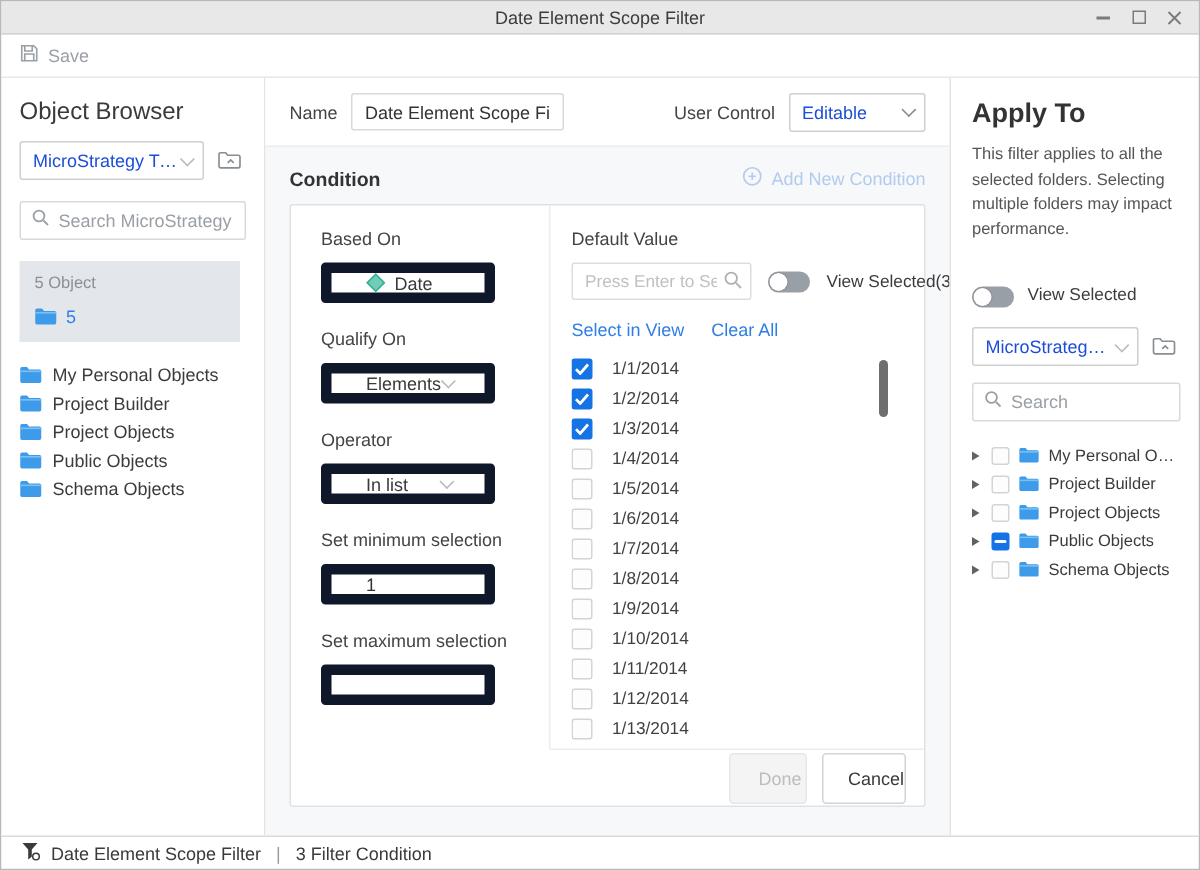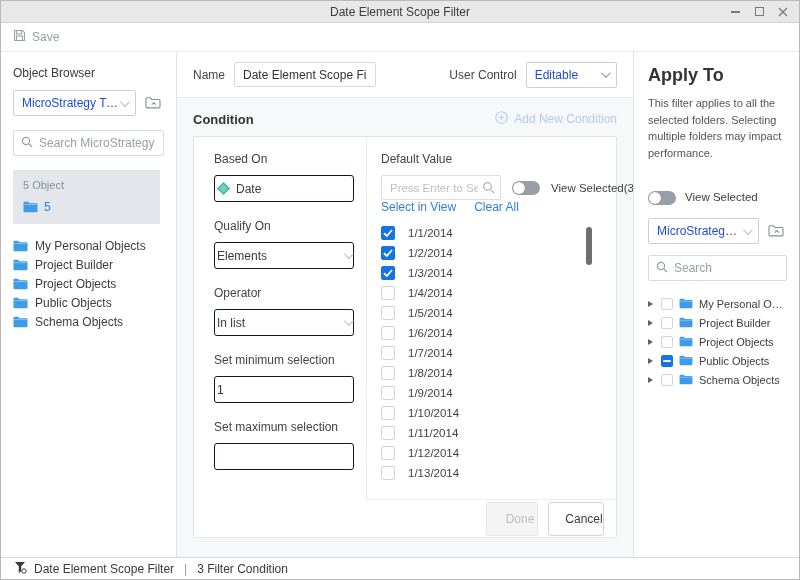--- a/index.html
+++ b/index.html
@@ -17,21 +17,21 @@
 
   
   .toolbar { height:29px; flex:0 0 29px; background:#fff; border-bottom:1px solid #e7e7e7; display:flex; align-items:center; padding-left:12px; }
   .save-btn { display:inline-flex; align-items:center; gap:6px; color:#9aa0a6; font-size:12px; }
 
   
   .body { flex:1; display:flex; min-height:0; }
 
   
   .left { width:176px; flex:0 0 176px; border-right:1px solid #e3e3e3; padding:14px 12px 0 12px; background:#fff; }
-  .panel-label { font-size:12px; color:#3a3a3a; margin-bottom:10px; }
+  .panel-label { font-size:16px; color:#3a3a3a; margin-bottom:10px; }
   .selector-row { display:flex; align-items:center; gap:6px; margin-bottom:14px; }
   .selectbox { flex:1; height:26px; border:1px solid #cfcfcf; border-radius:2px; background:#fff; display:flex; align-items:center; padding:0 8px; font-size:12px; color:#1d4ed8; min-width:0; }
   .selectbox .sel-text { flex:1; overflow:hidden; white-space:nowrap; text-overflow:ellipsis; }
   .chev { width:7px; height:7px; border-right:1.4px solid #b9b9b9; border-bottom:1.4px solid #b9b9b9; transform:rotate(45deg) translateY(-2px); flex:0 0 auto; }
   .icon-btn { width:22px; height:22px; display:inline-flex; align-items:center; justify-content:center; flex:0 0 auto; }
   .searchbox { height:26px; border:1px solid #d9d9d9; border-radius:2px; display:flex; align-items:center; padding:0 7px; gap:6px; background:#fff; }
   .searchbox input { border:none; outline:none; flex:1; min-width:0; font-size:12px; font-family:inherit; color:#3a3a3a; background:transparent; }
   .searchbox input::placeholder { color:#9aa0a6; }
   .selected-block { margin-top:14px; background:#e3e6ea; padding:9px 10px 10px; margin-right:4px; }
   .selected-block .count { font-size:11px; color:#8a9097; }
@@ -48,36 +48,36 @@
   .uc-select { width:160px; margin-left:9px; height:26px; }
   .spacer { flex:1; }
   .cond-area { flex:1; display:flex; flex-direction:column; min-height:0; }
   .cond-head { display:flex; align-items:center; padding:13px 16px 9px; }
   .cond-title { font-size:13px; font-weight:bold; color:#333; }
   .add-new { margin-left:auto; display:inline-flex; align-items:center; gap:6px; font-size:12px; color:#b3cbf0; }
   .card { flex:1; margin:0 16px 19px; background:#fff; border:1px solid #e2e2e2; border-radius:2px; display:flex; flex-direction:column; min-height:0; }
   .card-body { flex:1; display:flex; min-height:0; }
   .col-left { width:172px; flex:0 0 172px; padding:15px 0 0 20px; }
   .field-label { font-size:12px; color:#444; margin-bottom:9px; }
-  .fbox { width:140px; height:27px; border:1px solid #0f172a; border-radius:3px; display:flex; align-items:center; padding:0 2px; font-size:12px; color:#3a3a3a; margin-bottom:17px; background:#fff; }
+  .fbox { width:116px; height:27px; border:7px solid #0f172a; border-radius:3px; display:flex; align-items:center; padding:0 23px; font-size:12px; color:#3a3a3a; margin-bottom:17px; background:#fff; }
   .fbox .sel-text { flex:1; }
   .diamond { width:9px; height:9px; background:#6fcdb8; border:1px solid #36ae95; transform:rotate(45deg); margin:0 8px 0 2px; flex:0 0 auto; }
   .fbox input { border:none; outline:none; width:100%; font-size:12px; font-family:inherit; color:#333; background:transparent; }
 
   .col-right { flex:1; display:flex; flex-direction:column; min-width:0; }
   .value-area { flex:1; border-left:1px solid #ececec; padding:15px 10px 0 14px; display:flex; flex-direction:column; min-height:0; }
   .dv-row { display:flex; align-items:center; gap:11px; }
   .dv-search { position:relative; width:120px; flex:0 0 120px; }
   .dv-search input { width:100%; height:25px; border:1px solid #ddd; border-radius:2px; font-size:11.5px; font-family:inherit; color:#888; padding:0 22px 0 8px; outline:none; background:#fff; }
   .dv-search input::placeholder { color:#c0c0c0; }
   .dv-search .mag { position:absolute; right:6px; top:5px; }
   .toggle { width:28px; height:14px; border-radius:7px; background:#999fa6; position:relative; flex:0 0 auto; cursor:default; }
   .toggle .knob { position:absolute; left:1px; top:1px; width:12px; height:12px; border-radius:50%; background:#fff; box-shadow:0 0 1px rgba(0,0,0,.45); }
   .toggle-label { font-size:11.5px; color:#3c3c3c; white-space:nowrap; }
-  .links-row { display:flex; gap:18px; }
+  .links-row { display:flex; gap:18px; margin-top:13px; }
   .blue-link { font-size:12px; color:#2f7ee3; cursor:default; }
   .value-list { flex:1; margin-top:9px; position:relative; overflow:hidden; }
   .date-row { height:20px; display:flex; align-items:center; gap:13px; }
   .cb { width:14px; height:14px; border:1px solid #d4d4d4; border-radius:2px; background:#fdfdfd; display:inline-flex; align-items:center; justify-content:center; flex:0 0 auto; }
   .cb .check { display:none; }
   .cb .minus { display:none; width:8px; height:2px; background:#fff; border-radius:1px; }
   .cb.checked { background:#1673e6; border-color:#1673e6; }
   .cb.checked .check { display:block; }
   .cb.mixed { background:#1673e6; border-color:#1673e6; }
   .cb.mixed .minus { display:block; }

